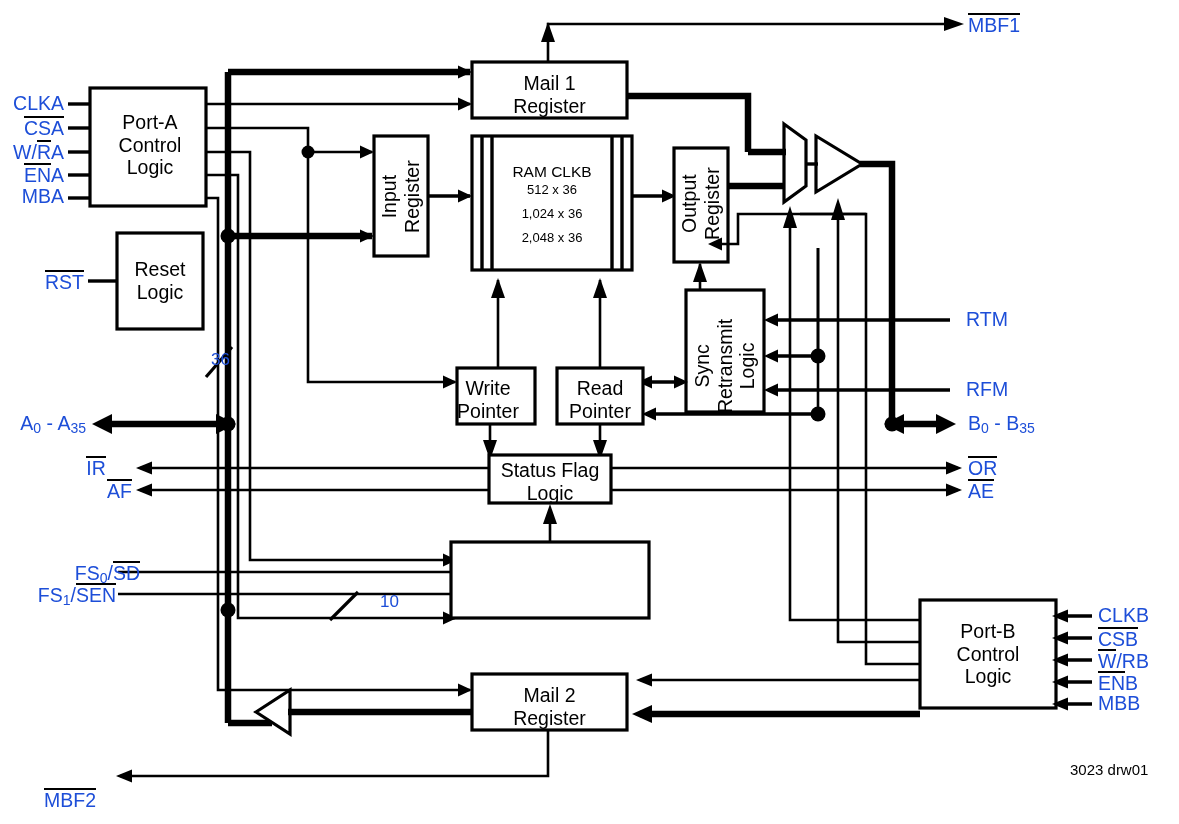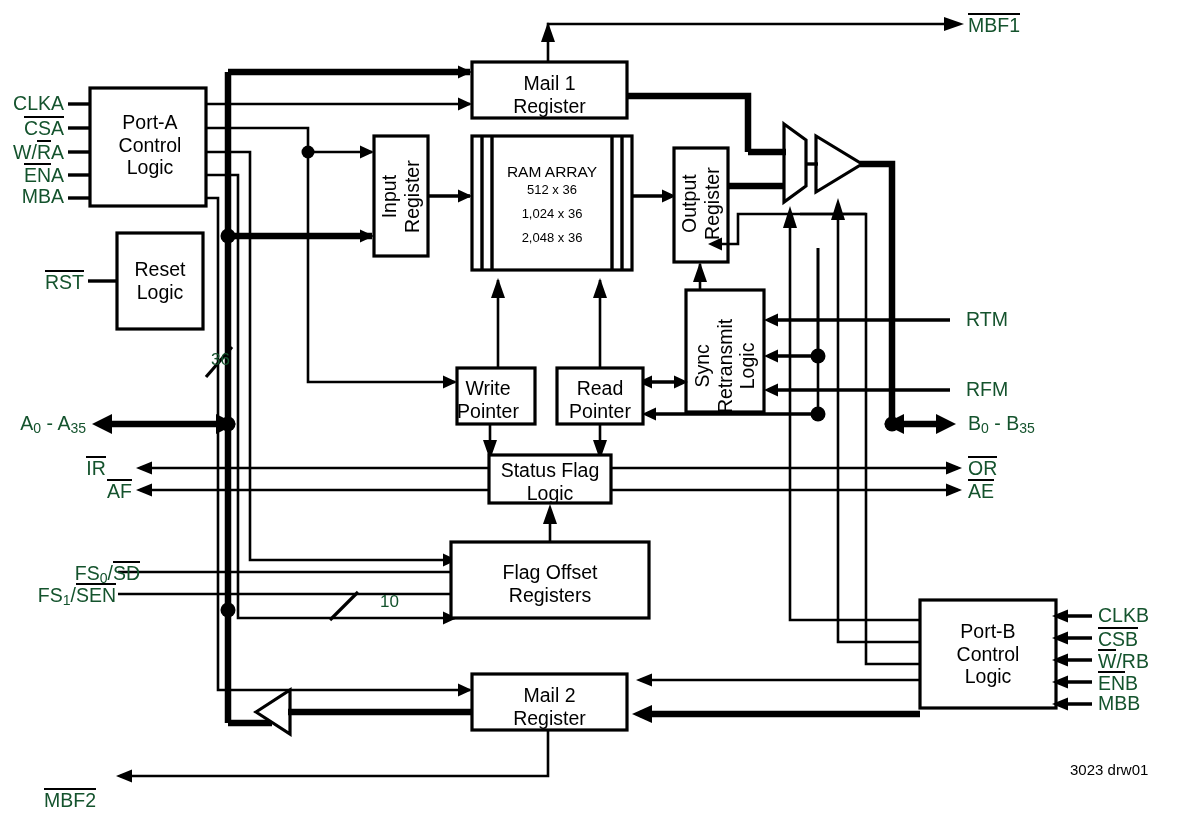--- a/index.html
+++ b/index.html
@@ -31,21 +31,21 @@
   .ramline { stroke: #000000; stroke-width: 3.4; fill: none; }
   .dot { fill: #000000; }
   .slash { stroke: #000000; stroke-width: 3.2; fill: none; }
   .tri { fill: #ffffff; stroke: #000000; stroke-width: 3.2; }
   .arrowhead { fill: #000000; }
 
   .lbl {
     position: absolute;
     font-family: "Liberation Sans", sans-serif;
     font-size: 19.5px;
-    color: #14532d;
+    color: #1d4ed8;
     white-space: nowrap;
     line-height: 1.12;
   }
   .lbl.sm { font-size: 17px; margin-left: 20px; }
   .lbl.right { text-align: right; }
   .ovl { border-top: 2px solid #000; padding-top: 0px; display: inline-block; line-height: 1.05;}
   .sub { font-size: 0.72em; vertical-align: -0.22em; }
 
   .blocklabel {
     position: absolute;
@@ -321,21 +321,21 @@
   <div class="blocklabel" style="left:472px; top:72px; width:155px;"><span>Mail 1
 Register</span></div>
 
   <div class="lbl" style="left:968px; top:13px;">
     <span class="ovl">MBF1</span>
   </div>
 
   <div class="vert" style="left:341px; top:174px; width:120px;"><span>Input
 Register</span></div>
 
-  <div class="ramlabel ram-t1" style="left:492px; top:163px; width:120px;"><span>RAM ARRAY</span></div>
+  <div class="ramlabel ram-t1" style="left:492px; top:163px; width:120px;"><span>RAM CLKB</span></div>
   <div class="ramlabel ram-t2" style="left:492px; top:182px; width:120px;"><span>512 x 36</span></div>
   <div class="ramlabel ram-t2" style="left:492px; top:206px; width:120px;"><span>1,024 x 36</span></div>
   <div class="ramlabel ram-t2" style="left:492px; top:230px; width:120px;"><span>2,048 x 36</span></div>
 
   <div class="vert" style="left:641px; top:181px; width:120px;"><span>Output
 Register</span></div>
 
   <div class="vert" style="left:664px; top:332px; width:122px;"><span>Sync
 Retransmit
 Logic</span></div>
@@ -344,22 +344,20 @@
   <div class="lbl" style="left:966px; top:379px;"><span>RFM</span></div>
 
   <div class="blocklabel" style="left:457px; top:377px; width:62px;"><span>Write
 Pointer</span></div>
   <div class="blocklabel" style="left:557px; top:377px; width:86px;"><span>Read
 Pointer</span></div>
 
   <div class="blocklabel" style="left:489px; top:459px; width:122px;"><span>Status Flag
 Logic</span></div>
 
-  <div class="blocklabel" style="left:451px; top:561px; width:198px;"><span>Flag Offset
-Registers</span></div>
 
   <div class="blocklabel" style="left:472px; top:684px; width:155px;"><span>Mail 2
 Register</span></div>
 
   <div class="blocklabel" style="left:920px; top:620px; width:136px;"><span>Port-B
 Control
 Logic</span></div>
 
   <div class="lbl" style="left:1098px; top:605px;">
     <span>CLKB</span>

